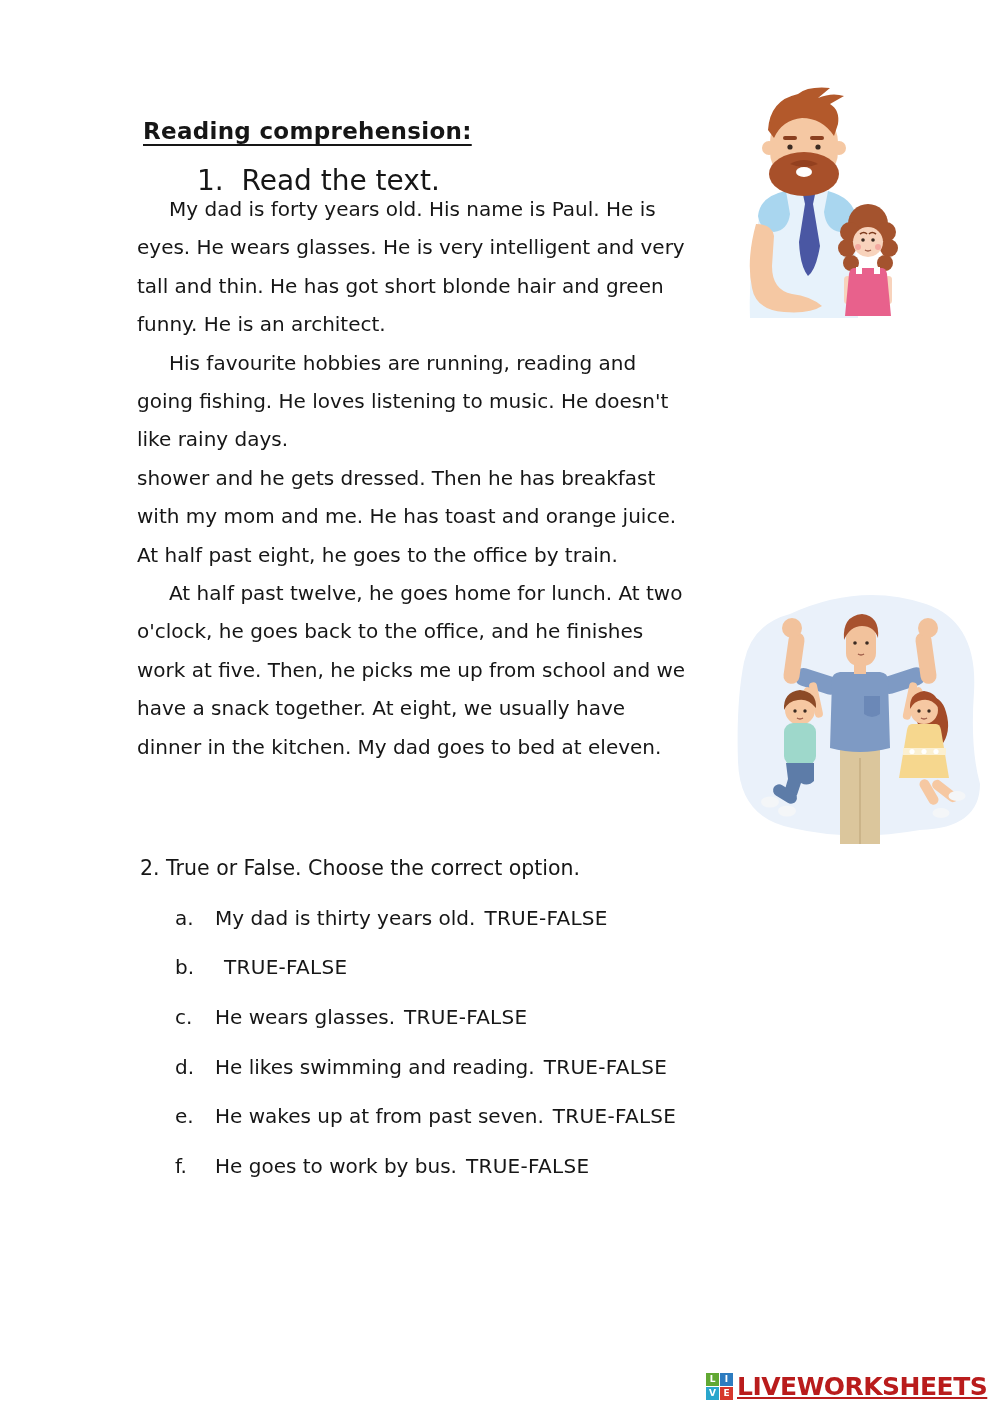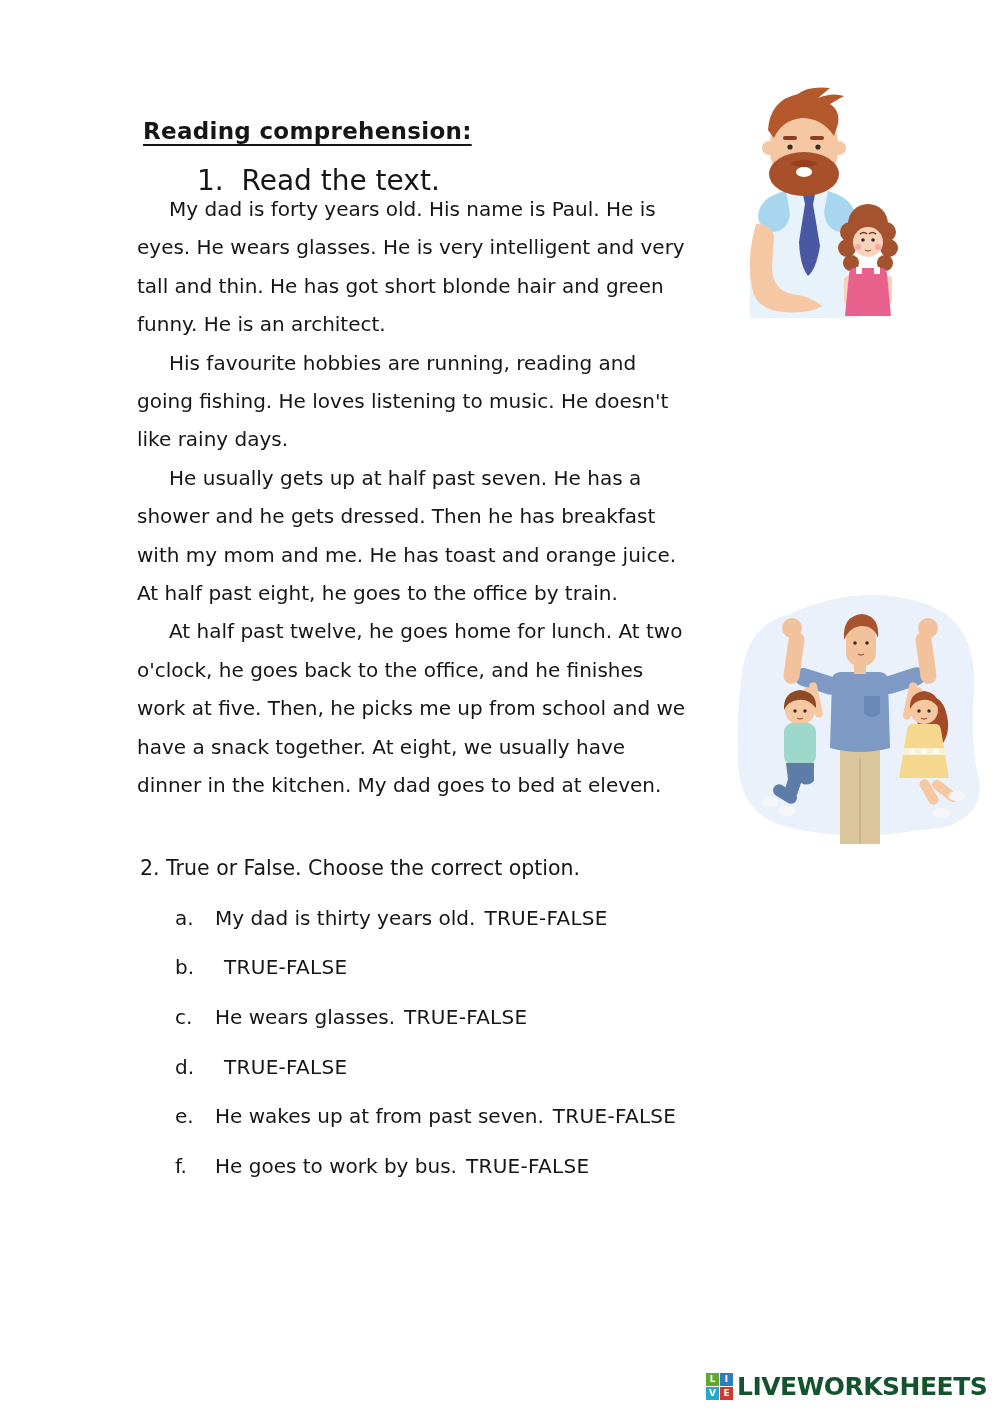--- a/index.html
+++ b/index.html
@@ -82,21 +82,20 @@
 <div class="abs instruction">1.  Read the text.</div>
 
 <div class="abs story">
     <div class="story-line indent">My dad is forty years old. His name is Paul. He is</div>
     <div class="story-line">eyes. He wears glasses. He is very intelligent and very</div>
     <div class="story-line">tall and thin. He has got short blonde hair and green</div>
     <div class="story-line">funny. He is an architect.</div>
     <div class="story-line indent">His favourite hobbies are running, reading and</div>
     <div class="story-line">going fishing. He loves listening to music. He doesn't</div>
     <div class="story-line">like rainy days.</div>
-    <div class="story-line indent">He usually gets up at half past seven. He has a</div>
     <div class="story-line">shower and he gets dressed. Then he has breakfast</div>
     <div class="story-line">with my mom and me. He has toast and orange juice.</div>
     <div class="story-line">At half past eight, he goes to the office by train.</div>
     <div class="story-line indent">At half past twelve, he goes home for lunch. At two</div>
     <div class="story-line">o'clock, he goes back to the office, and he finishes</div>
     <div class="story-line">work at five. Then, he picks me up from school and we</div>
     <div class="story-line">have a snack together. At eight, we usually have</div>
     <div class="story-line">dinner in the kitchen. My dad goes to bed at eleven.</div>
   </div>
 
@@ -153,21 +152,21 @@
 
   <div class="quiz-item">
     <span class="quiz-letter">b.</span><span class="quiz-options">TRUE-FALSE</span>
   </div>
 
   <div class="quiz-item">
     <span class="quiz-letter">c.</span><span class="quiz-text">He wears glasses.</span><span class="quiz-options">TRUE-FALSE</span>
   </div>
 
   <div class="quiz-item">
-    <span class="quiz-letter">d.</span><span class="quiz-options">TRUE-FALSE</span>
+    <span class="quiz-letter">d.</span><span class="quiz-text">He likes swimming and reading.</span><span class="quiz-options">TRUE-FALSE</span>
   </div>
 
   <div class="quiz-item">
     <span class="quiz-letter">e.</span><span class="quiz-text">He wakes up at from past seven.</span><span class="quiz-options">TRUE-FALSE</span>
   </div>
 
   <div class="quiz-item">
     <span class="quiz-letter">f.</span><span class="quiz-text">He goes to work by bus.</span><span class="quiz-options">TRUE-FALSE</span>
   </div>
 </div>
@@ -230,14 +229,14 @@
   </g>
 </svg>
 
 <div class="abs logo">
   <div class="logo-grid">
       <div class="logo-sq" style="background: rgb(97, 168, 50);">L</div>
       <div class="logo-sq" style="background: rgb(45, 124, 192);">I</div>
       <div class="logo-sq" style="background: rgb(41, 166, 204);">V</div>
       <div class="logo-sq" style="background: rgb(214, 55, 44);">E</div>
     </div>
-  <div class="brand" style="color: #14532d;">LIVEWORKSHEETS</div>
+  <div class="brand" style="color: #b91c1c; text-decoration: underline;">LIVEWORKSHEETS</div>
 </div>
 
 </body></html>

